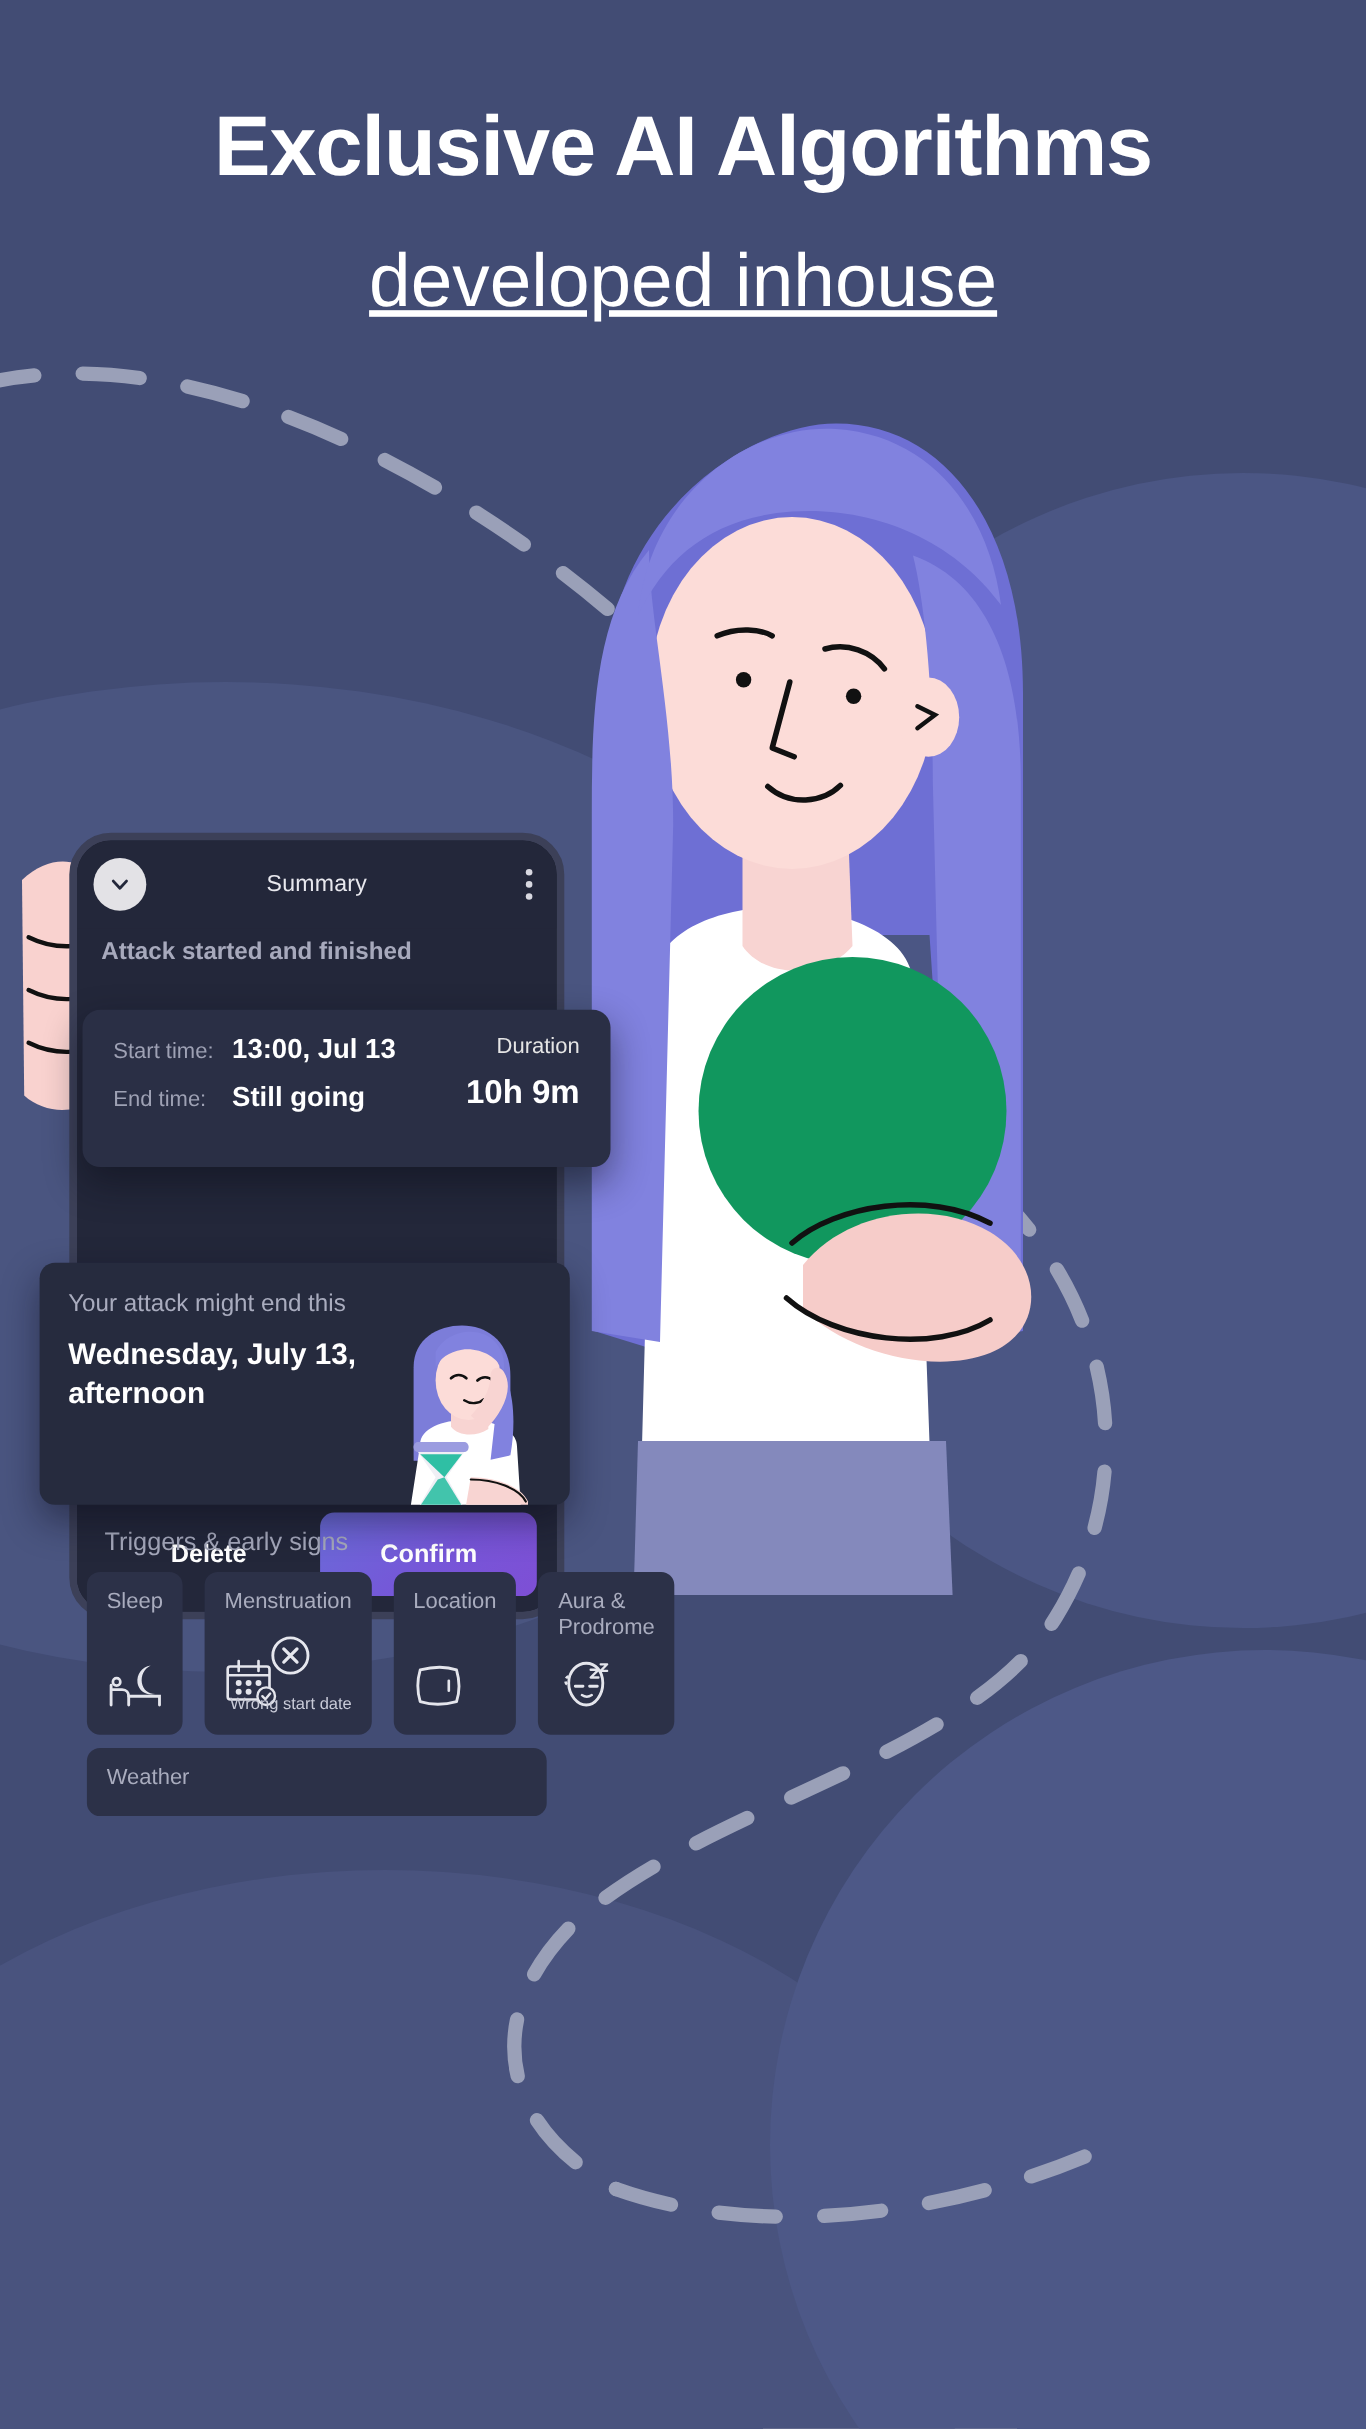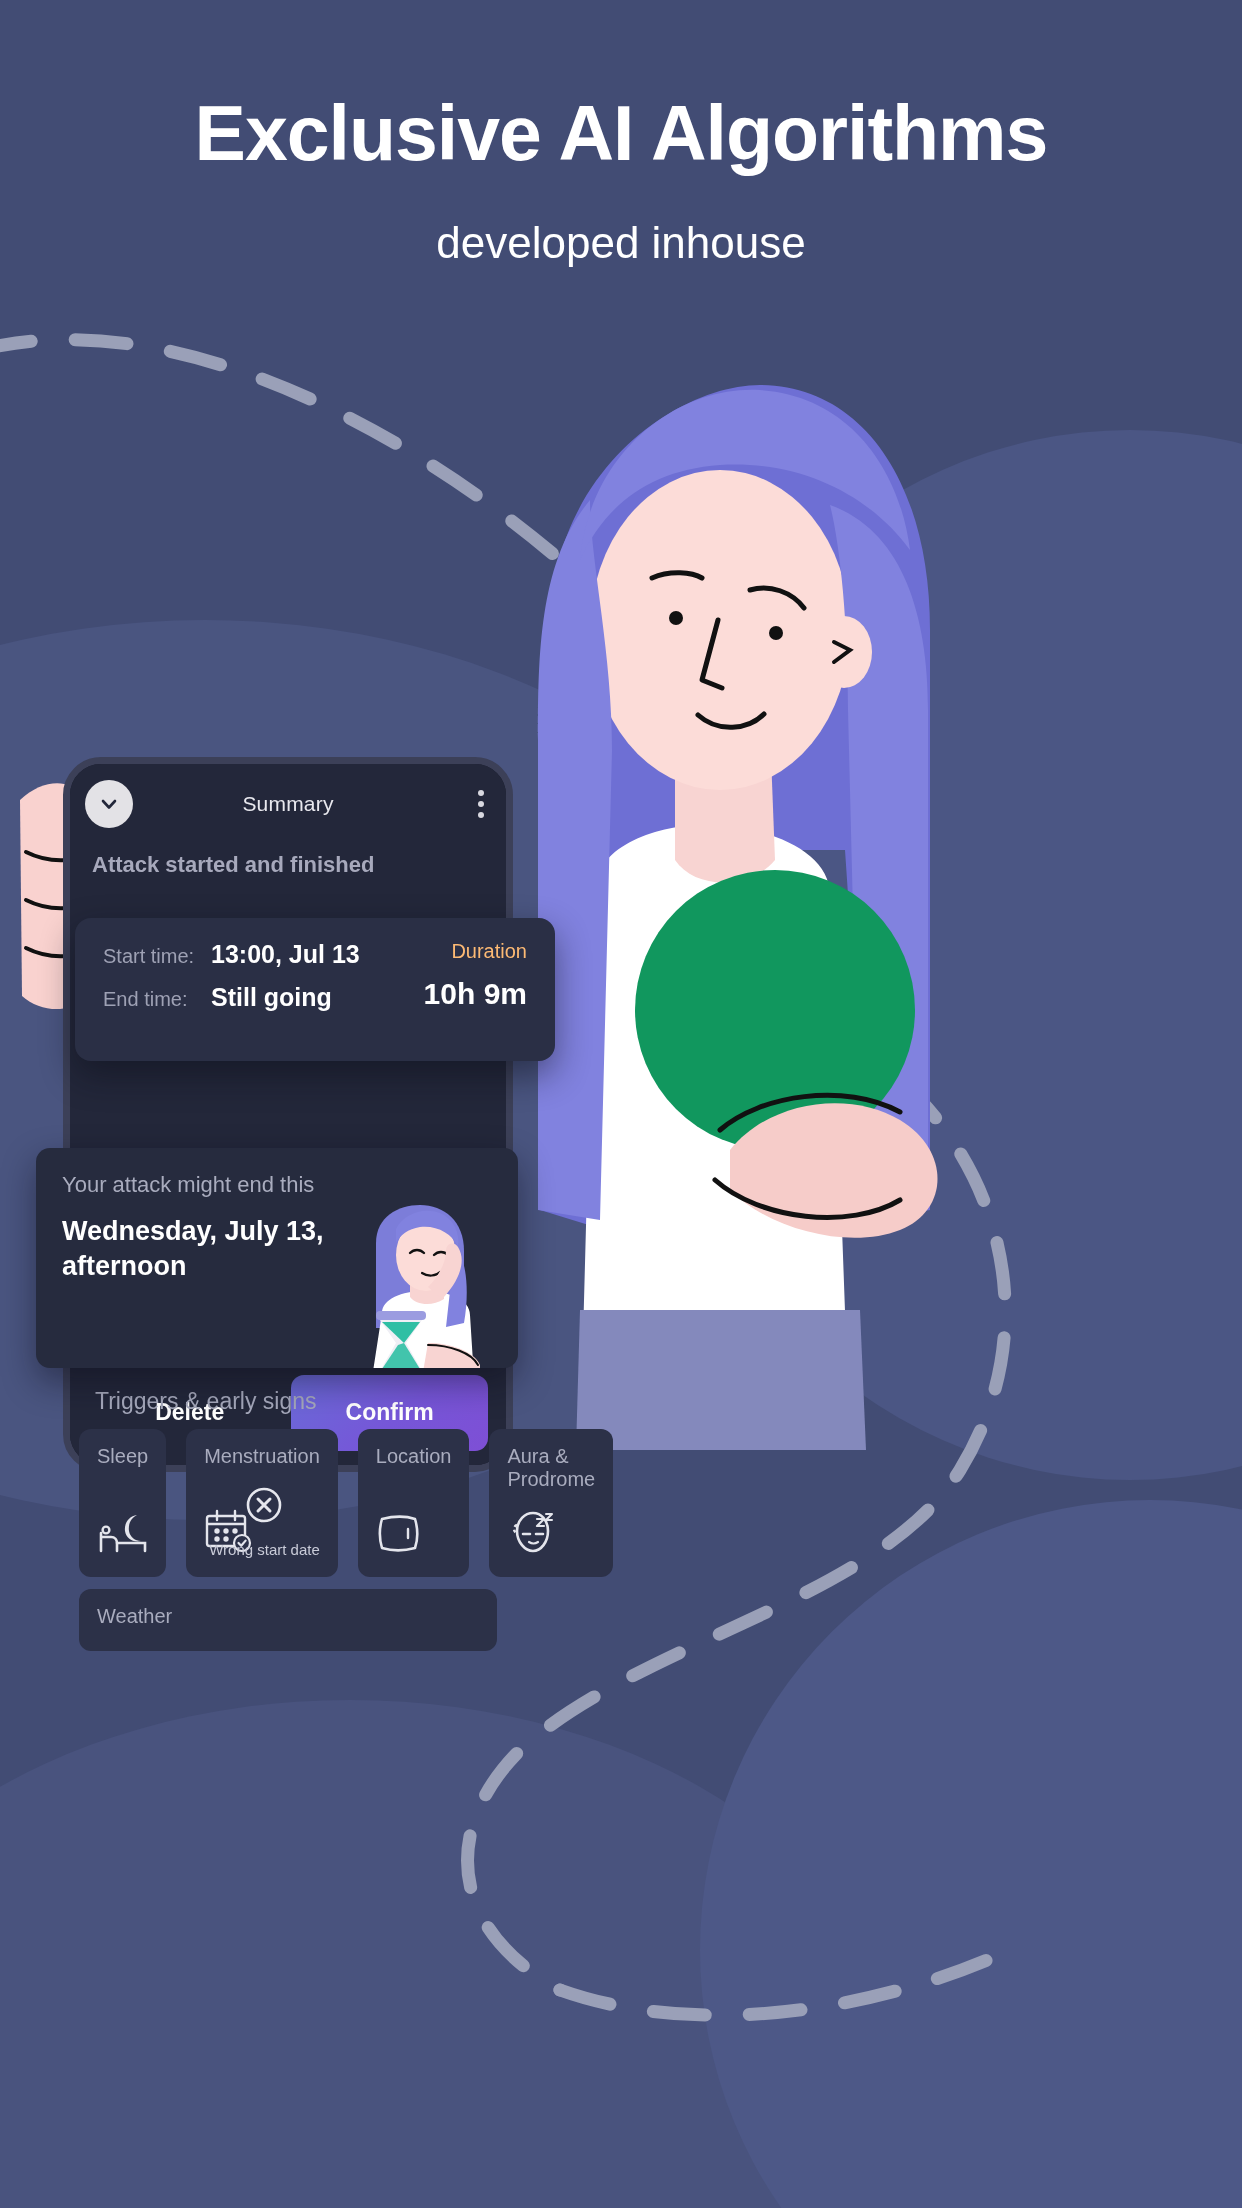--- a/index.html
+++ b/index.html
@@ -42,26 +42,27 @@
   .headline-main {
     color: #FFFFFF;
     font-size: 77px;
     font-weight: 700;
     letter-spacing: -1px;
     line-height: 1.0;
     white-space: nowrap;
   }
   .headline-sub {
     color: #FFFFFF;
-    font-size: 44px;
+    font-size: 68px;
     font-weight: 300;
     letter-spacing: 0px;
     line-height: 1.05;
     margin-top: 48px;
     white-space: nowrap;
+    text-decoration: underline;
   }
 
   
   .dashpath { position: absolute; left: 0; top: 0; width: 1242px; height: 2208px; z-index: 5; pointer-events: none; }
 
   
   .illo { position: absolute; z-index: 10; pointer-events: none; }
   #woman { left: 430px; top: 330px; width: 560px; height: 1120px; }
 
   
@@ -135,21 +136,21 @@
   }
   .time-row { display: flex; align-items: baseline; }
   .time-row .lbl {
     color: #9EA1B4; font-size: 20px; font-weight: 400; width: 108px; flex: none;
   }
   .time-row .val { color: #FFFFFF; font-size: 25px; font-weight: 700; }
   .time-row.r2 { margin-top: 14px; }
   #time-card .dur-block {
     position: absolute; right: 28px; top: 22px; text-align: right;
   }
-  .dur-lbl { color: #fdba74; font-size: 20px; font-weight: 400; }
+  .dur-lbl { color: #e5e5e5; font-size: 20px; font-weight: 400; }
   .dur-val { color: #FFFFFF; font-size: 30px; font-weight: 700; margin-top: 14px; }
 
   
   #prediction-card {
     position: absolute;
     left: 36px; top: 1148px;
     width: 482px; height: 220px;
     background: #262B3E;
     border-radius: 14px;
     z-index: 30;

